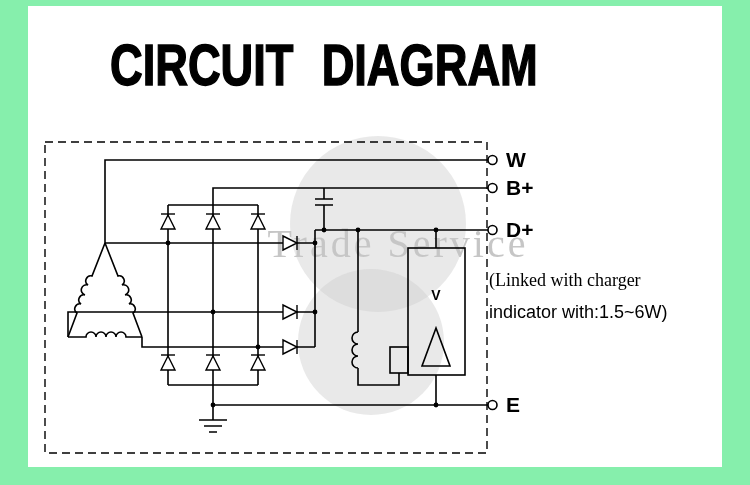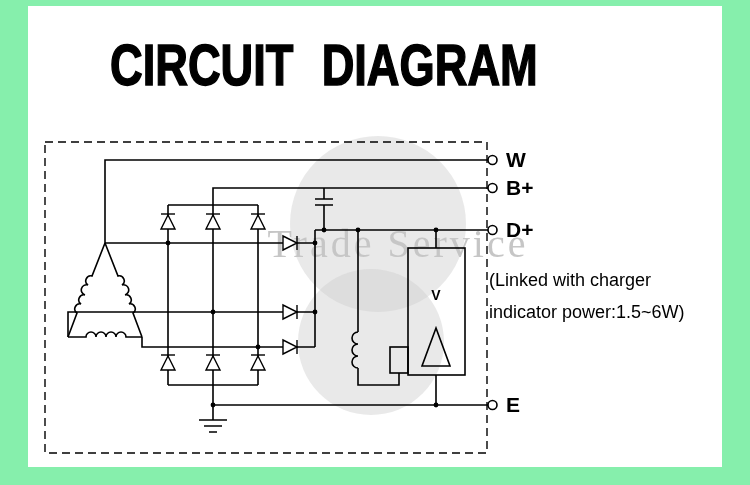--- a/index.html
+++ b/index.html
@@ -100,15 +100,15 @@
     </g>
   </svg>
 
   <div class="term-label" style="left:506px; top:149px;">W</div>
   <div class="term-label" style="left:506px; top:177px;">B+</div>
   <div class="term-label" style="left:506px; top:219px;">D+</div>
   <div class="term-label" style="left:506px; top:394px;">E</div>
 
   <div class="v-label">V</div>
 
-  <div class="note-line" style="left:489px; top:271px;">(Linked with charger</div>
-  <div class="note-line" style="left:489px; top:303px;">indicator power:1.5~6W)</div>
+  <div class="note-line" style="left:489px; top:271px;font-family:Liberation Serif, serif;">(Linked with charger</div>
+  <div class="note-line" style="left:489px; top:303px;">indicator with:1.5~6W)</div>
 </div>
 
 </body></html>

